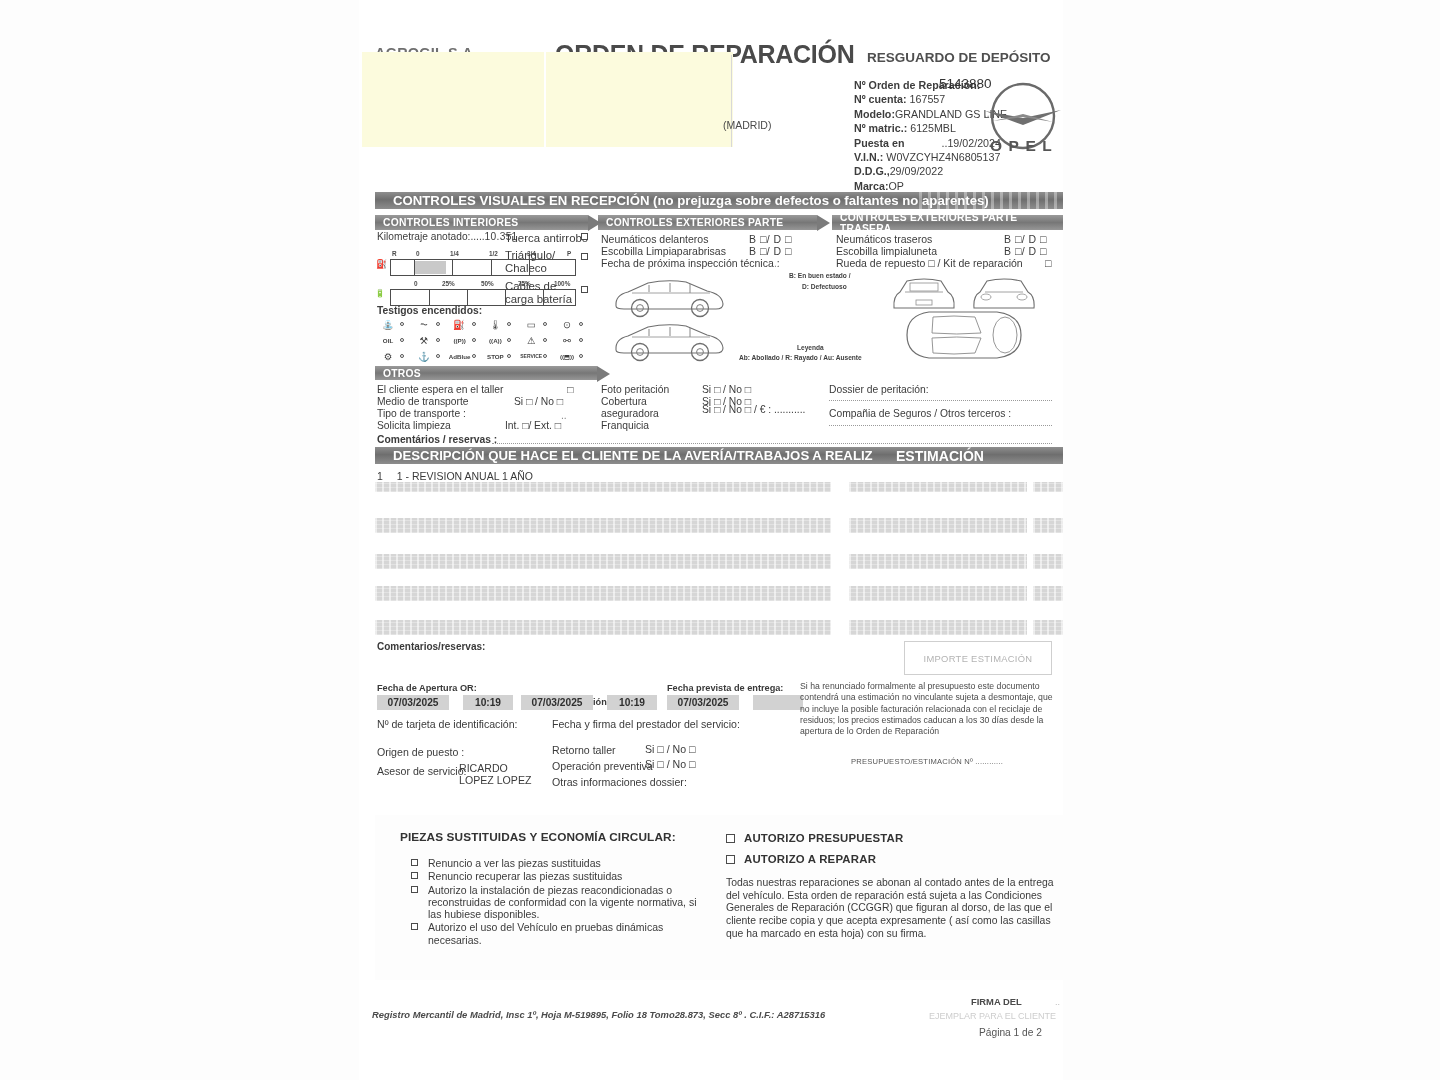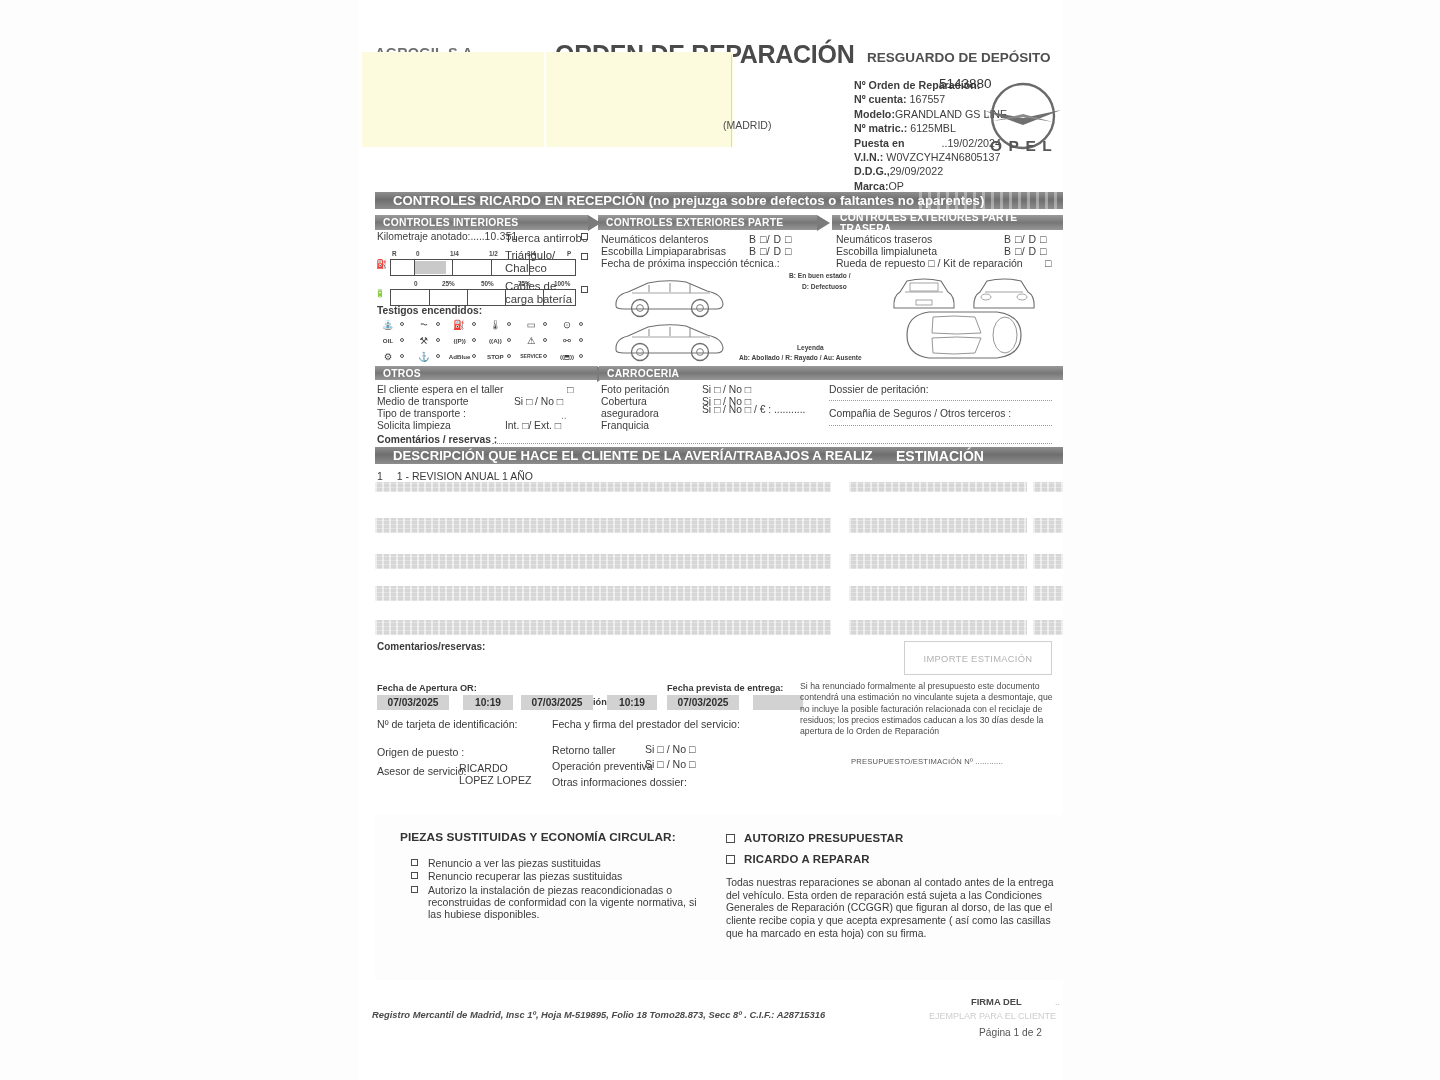--- a/index.html
+++ b/index.html
@@ -281,28 +281,27 @@
   <div id="dots1">..</div>
   <div id="dots2">..</div>
 
   <svg id="logo" viewBox="0 0 88 78">
     <ellipse cx="44" cy="36" rx="31" ry="32" fill="none" stroke="#6a6a6a" stroke-width="2.4"></ellipse>
     <path d="M6 31 L44 38 L82 30 L44 45 Z" fill="#6f6f6f"></path>
     <path d="M14 41 L44 37 L74 42 L44 34 Z" fill="#8a8a8a"></path>
   </svg>
   <div id="logo-word">OPEL</div>
 
-  <div class="band band-lg" id="b-recep">CONTROLES RICARDO EN RECEPCIÓN (no prejuzga sobre defectos o faltantes no aparentes)</div>
+  <div class="band band-lg" id="b-recep">CONTROLES VISUALES EN RECEPCIÓN (no prejuzga sobre defectos o faltantes no aparentes)</div>
   <div class="band-noise" style="left:560px;top:192px;width:144px;height:17px"></div>
 
   <div class="band band-md band-arrow" id="b-int">CONTROLES INTERIORES</div>
   <div class="band band-md band-arrow" id="b-ext">CONTROLES EXTERIORES PARTE</div>
   <div class="band band-md" id="b-tras">CONTROLES EXTERIORES PARTE TRASERA</div>
   <div class="band band-md band-arrow" id="b-otros">OTROS</div>
-  <div class="band band-md" id="b-carro">CARROCERIA</div>
   <div class="band band-lg" id="b-desc">DESCRIPCIÓN QUE HACE EL CLIENTE DE LA AVERÍA/TRABAJOS A REALIZ</div>
   <div id="lbl-estim">ESTIMACIÓN</div>
 
   <div id="km">
     <b>Kilometraje anotado:.....</b><span class="val">10.351</span>
   </div>
 
   <div class="gauge-wrap" style="left:31px;top:250px;width:186px">
     <div class="gauge-ticks">
       <span style="left:2px">R</span>
@@ -564,25 +563,26 @@
   <div id="legal-right">Si ha renunciado formalmente al presupuesto este documento contendrá una estimación no vinculante sujeta a desmontaje, que no incluye la posible facturación relacionada con el reciclaje de residuos; los precios estimados caducan a los 30 días desde la apertura de lo Orden de Reparación</div>
   <div id="presu">PRESUPUESTO/ESTIMACIÓN Nº ............</div>
 
 
   <div id="panel-box"></div>
   <div id="piezas-title">PIEZAS SUSTITUIDAS Y ECONOMÍA CIRCULAR:</div>
   <div id="piezas-list">
     <div class="pz"><span class="chk"></span><span>Renuncio a ver las piezas sustituidas</span></div>
     <div class="pz"><span class="chk"></span><span>Renuncio recuperar las piezas sustituidas</span></div>
     <div class="pz"><span class="chk"></span><span>Autorizo la instalación de piezas reacondicionadas o reconstruidas de conformidad con la vigente normativa, si las  hubiese disponibles.</span></div>
+    <div class="pz"><span class="chk"></span><span>Autorizo el uso del Vehículo en pruebas dinámicas necesarias.</span></div>
   </div>
 
   <div id="auth-block">
     <div class="auth-row"><span class="chk"></span><span>AUTORIZO PRESUPUESTAR</span></div>
-    <div class="auth-row"><span class="chk"></span><span>RICARDO A REPARAR</span></div>
+    <div class="auth-row"><span class="chk"></span><span>AUTORIZO A REPARAR</span></div>
     <div id="auth-para">Todas nuestras reparaciones se abonan al contado antes de la entrega del vehículo. Esta orden de reparación está sujeta a las Condiciones Generales de Reparación (CCGGR) que figuran al dorso, de las que el cliente recibe copia y que acepta expresamente ( así como las casillas que ha marcado en esta hoja) con su firma.</div>
   </div>
 
   <div id="reg">Registro Mercantil de Madrid, Insc 1º, Hoja M-519895, Folio 18  Tomo28.873, Secc 8º . C.I.F.: A28715316</div>
   <div id="firma">FIRMA DEL</div>
   <div id="dots3">..</div>
   <div id="ejemplar">EJEMPLAR PARA EL CLIENTE</div>
   <div id="pagina">Página 1 de 2</div>
 
  </div>

